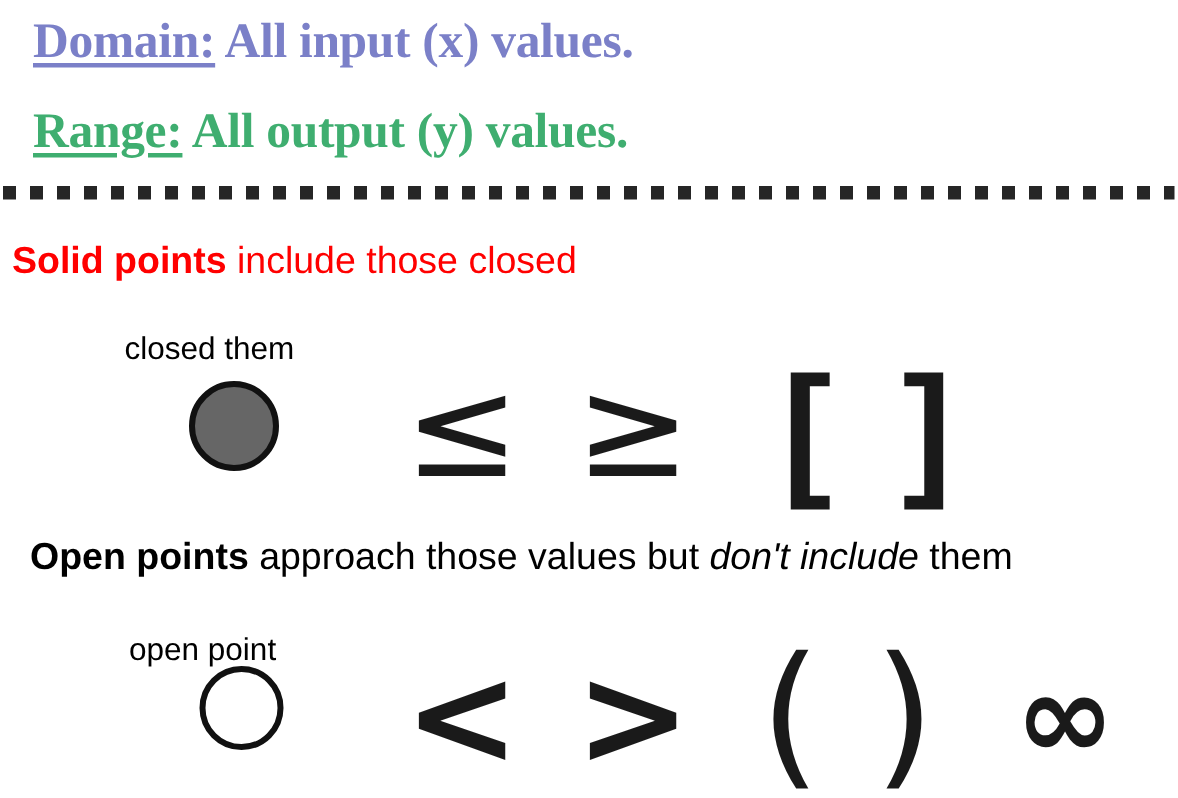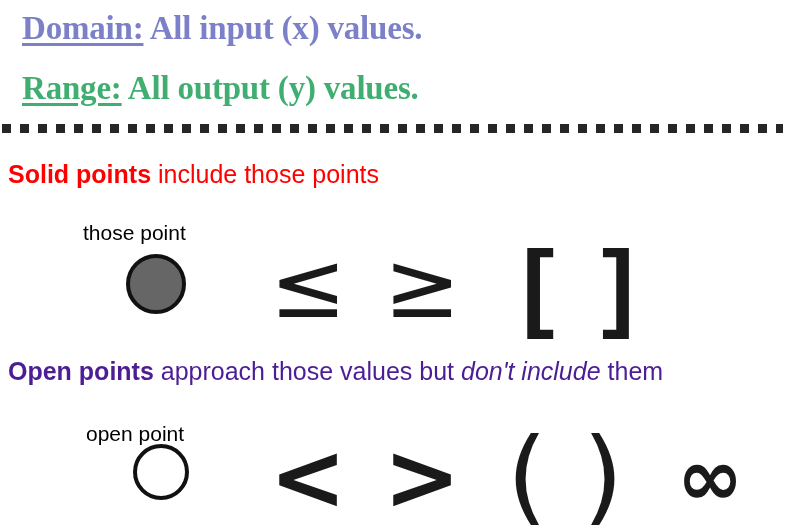--- a/index.html
+++ b/index.html
@@ -73,23 +73,23 @@
   }
   .sentence .strong { font-weight: bold; text-align: center; }
   .sentence .ital { font-style: italic; }
 
   #solid-sentence {
     left: 8px;
     top: 160px;
     color: #ff0000;
   }
   #open-sentence {
-    left: 8px;
+    left: 20px;
     top: 357px;
-    color: #4c1d95;
+    color: #000000;
   }
 
   
   .point-label {
     position: absolute;
     font-family: "Liberation Sans", sans-serif;
     font-size: 21px;
     color: #000000;
     white-space: nowrap;
   }
@@ -151,24 +151,24 @@
     <span class="term">Domain:</span><span class="rest"> All input (x) values.</span>
   </div>
 
   <div class="def-line" id="range-line">
     <span class="term">Range:</span><span class="rest"> All output (y) values.</span>
   </div>
 
   <div id="divider"></div>
 
   <div class="sentence" id="solid-sentence">
-    <span class="strong">Solid points</span><span> include those points</span>
+    <span class="strong">Solid points</span><span> include those closed</span>
   </div>
 
-  <div class="point-label" id="closed-point-label">those point</div>
+  <div class="point-label" id="closed-point-label">closed them</div>
   <div class="dot" id="closed-point-dot"></div>
 
   <div class="sym sym-row1" id="sym-leq">≤</div>
   <div class="sym sym-row1" id="sym-geq">≥</div>
   <div class="sym" id="sym-lbracket">[</div>
   <div class="sym" id="sym-rbracket">]</div>
 
   <div class="sentence" id="open-sentence">
     <span class="strong">Open points</span><span> approach those values but </span><span class="ital">don't include</span><span> them</span>
   </div>

